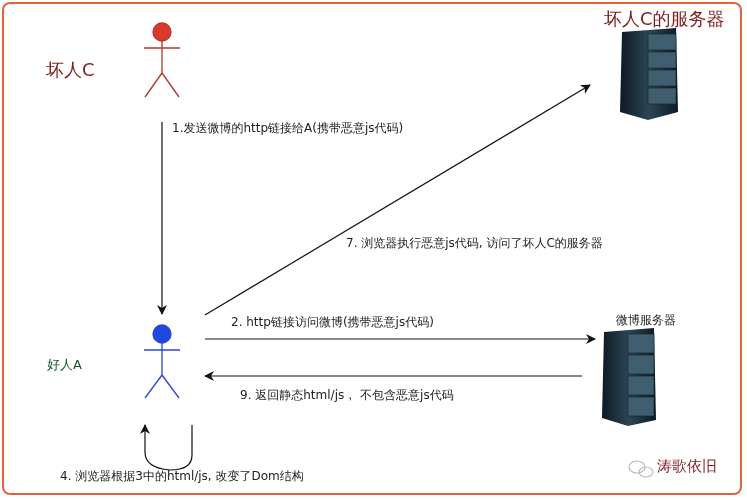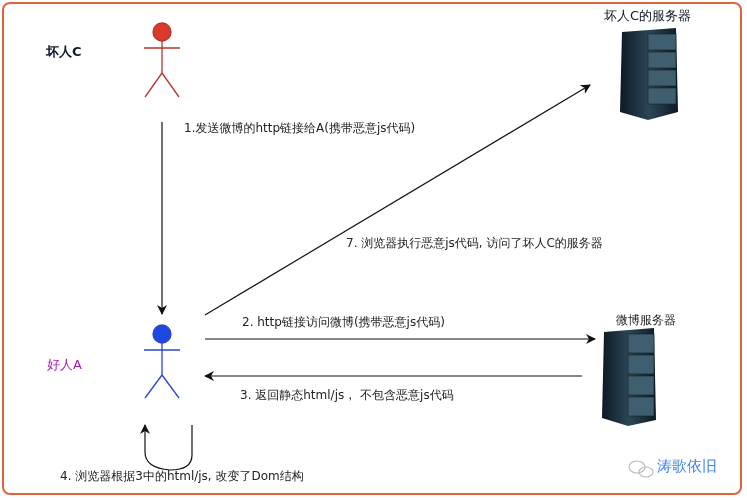--- a/index.html
+++ b/index.html
@@ -1,24 +1,24 @@
 <!DOCTYPE html>
 <html><head>
 <meta charset="utf-8">
 <style>
   html, body { margin:0; padding:0; background:#fff; }
   body { width:747px; height:500px; position:relative; overflow:hidden;
          font-family:"DejaVu Sans", "Liberation Sans", sans-serif; }
   .frame { position:absolute; left:2px; top:2px; width:740px; height:493px;
            border:2px solid #e0623e; border-radius:8px; box-sizing:border-box; }
   .lbl { position:absolute; white-space:nowrap; font-size:12px; color:#222; }
-  .red { color:#0f172a; font-size:13px; }
-  .blue { color:#a21caf; font-size:13px; }
+  .red { color:#7f1d1d; font-size:18px; }
+  .blue { color:#14532d; font-size:13px; }
   svg.canvas { position:absolute; left:0; top:0; }
-  .wm { position:absolute; color:#3b82f6; font-size:15px; white-space:nowrap; }
+  .wm { position:absolute; color:#7f1d1d; font-size:15px; white-space:nowrap; }
 </style>
 </head>
 <body>
 
 <div class="frame"></div>
 
 <svg class="canvas" width="747" height="500">
   <defs>
     <marker id="ah" markerWidth="10" markerHeight="10" refX="9" refY="5" orient="auto" markerUnits="userSpaceOnUse">
       <path d="M0,0 L10,5 L0,10 L3,5 z" fill="#111"></path>
@@ -67,24 +67,24 @@
     <rect x="628" y="376" width="26" height="19" fill="#3f5f70" stroke="#122" stroke-width="0.6"></rect>
     <rect x="628" y="397" width="26" height="19" fill="#3f5f70" stroke="#122" stroke-width="0.6"></rect>
   </g>
 
   <g stroke="#bbb" stroke-width="1.2" fill="none">
     <ellipse cx="637" cy="467" rx="8" ry="6"></ellipse>
     <ellipse cx="646" cy="472" rx="7" ry="5"></ellipse>
   </g>
 </svg>
 
-<div class="lbl red" style="left:46px; top:43px;font-weight:bold;">坏人C</div>
+<div class="lbl red" style="left:46px; top:58px;">坏人C</div>
 <div class="lbl blue" style="left:47px; top:356px;">好人A</div>
 <div class="lbl red" style="left:604px; top:7px;">坏人C的服务器</div>
 <div class="lbl" style="left:616px; top:312px;">微博服务器</div>
 
-<div class="lbl" style="left:184px; top:120px;">1.发送微博的http链接给A(携带恶意js代码)</div>
-<div class="lbl" style="left:242px; top:314px;">2. http链接访问微博(携带恶意js代码)</div>
-<div class="lbl" style="left:240px; top:387px;">3. 返回静态html/js，  不包含恶意js代码</div>
+<div class="lbl" style="left:172px; top:120px;">1.发送微博的http链接给A(携带恶意js代码)</div>
+<div class="lbl" style="left:231px; top:314px;">2. http链接访问微博(携带恶意js代码)</div>
+<div class="lbl" style="left:240px; top:387px;">9. 返回静态html/js，  不包含恶意js代码</div>
 <div class="lbl" style="left:24px; top:468px;margin-left:36px;">4. 浏览器根据3中的html/js, 改变了Dom结构</div>
 <div class="lbl" style="left:346px; top:235px;">7. 浏览器执行恶意js代码, 访问了坏人C的服务器</div>
 
 <div class="wm" style="left:657px; top:457px;">涛歌依旧</div>
 
 </body></html>

